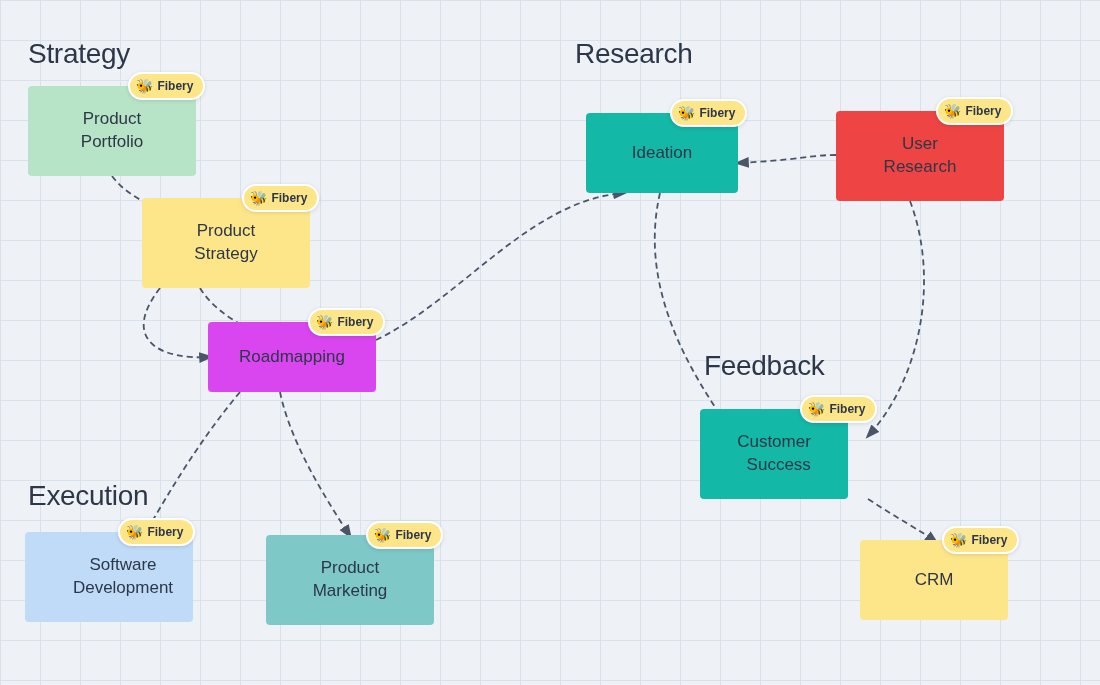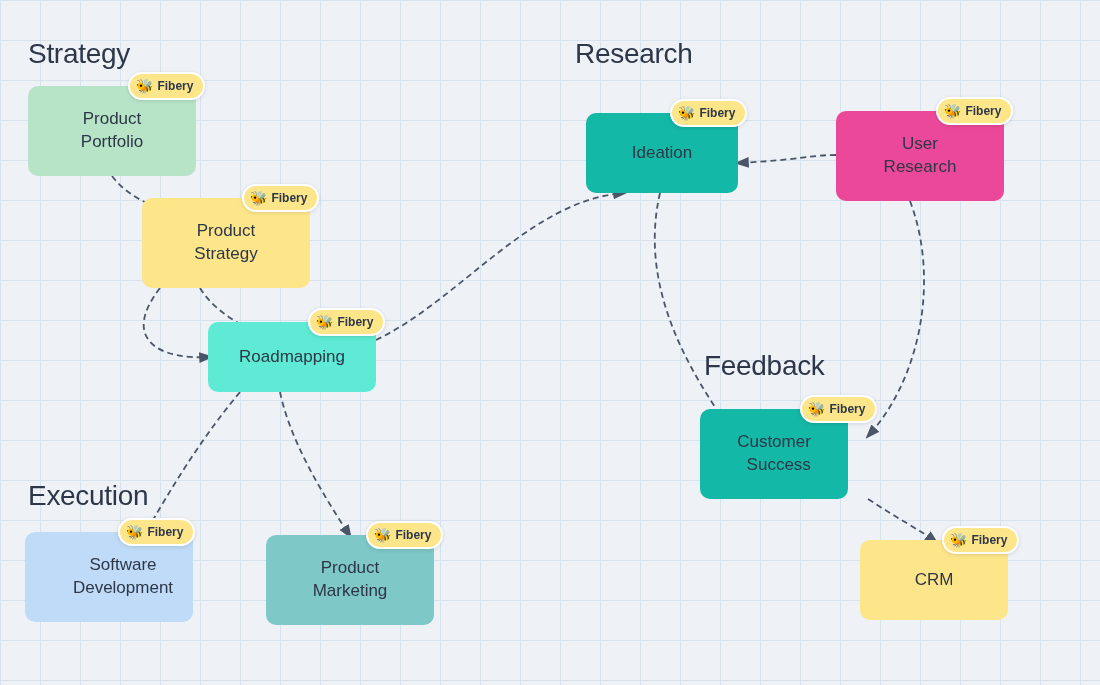--- a/index.html
+++ b/index.html
@@ -26,38 +26,38 @@
     .section-label {
       position: absolute;
       font-size: 28px;
       font-weight: 400;
       color: #2d3748;
       letter-spacing: -0.3px;
     }
 
     .card {
       position: absolute;
-      border-radius: 10px;
+      border-radius: 4px;
       padding: 14px 18px;
       font-size: 17px;
       font-weight: 500;
       color: #2d3748;
       text-align: center;
       line-height: 1.35;
       display: flex;
       align-items: center;
       justify-content: center;
     }
 
     .card-green  { background-color: #b7e4c7; }
     .card-yellow { background-color: #fde68a; }
-    .card-pink   { background-color: #5eead4; }
+    .card-pink   { background-color: #d946ef; }
     .card-blue   { background-color: #bfdbf7; }
     .card-teal   { background-color: #14b8a6; }
-    .card-purple { background-color: #ec4899; }
+    .card-purple { background-color: #ef4444; }
 
     .badge {
       position: absolute;
       background-color: #fde68a;
       border-radius: 20px;
       padding: 4px 10px 4px 6px;
       font-size: 12px;
       font-weight: 600;
       color: #2d3748;
       display: flex;

